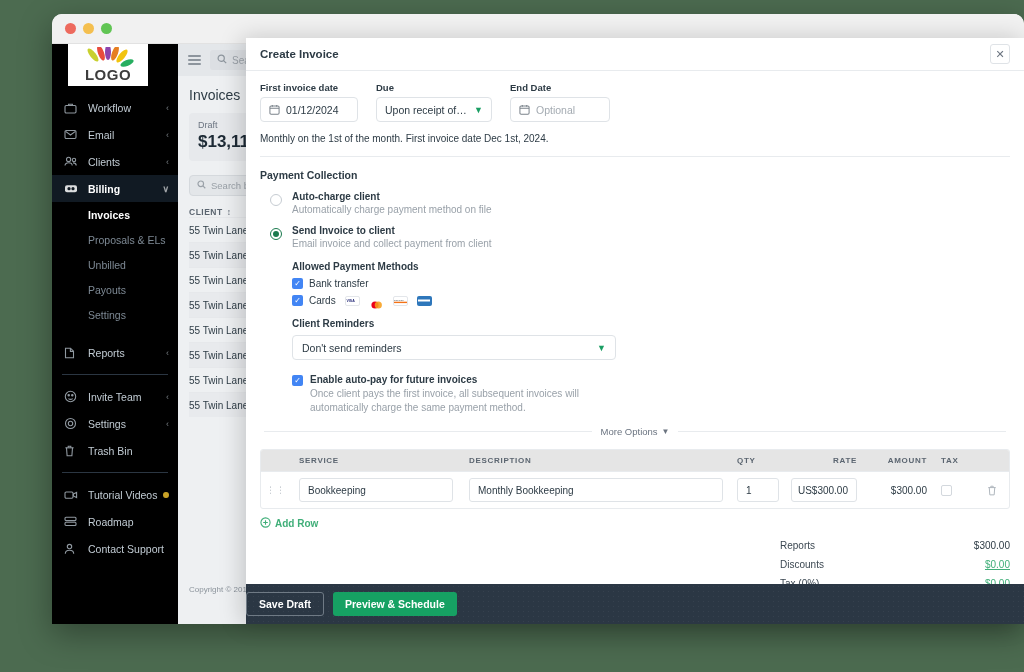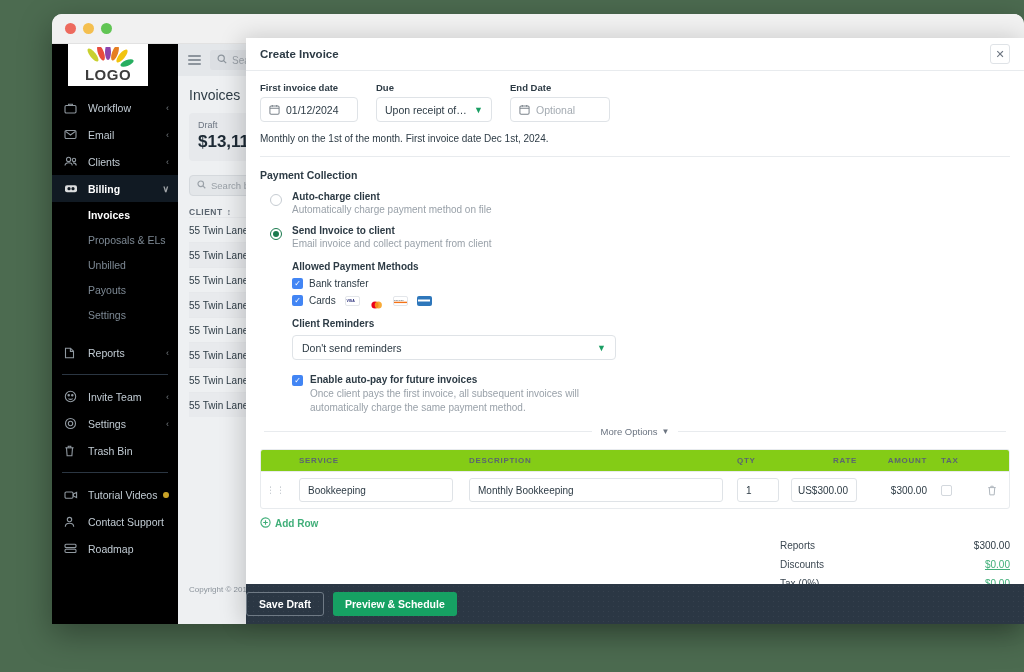--- a/index.html
+++ b/index.html
@@ -192,21 +192,21 @@
   .mo-line { flex: 1; height: 1px; background: #e8ebee; }
   .mo-text { font-size: 9.5px; color: #6b7480; display: flex; align-items: center; gap: 4px; }
 
   
   .items {
     margin-top: 12px; border: 1px solid #e8ebee; border-radius: 3px;
     overflow: hidden;
   }
   .items-head {
     display: flex; height: 22px; align-items: center;
-    background: #84cc16; border-bottom: 1px solid #e8ebee;
+    background: #e5e5e5; border-bottom: 1px solid #e8ebee;
     font-size: 8px; font-weight: bold; color: #5b6570; letter-spacing: .7px;
   }
   .items-row { display: flex; height: 36px; align-items: center; }
   .c-handle { width: 30px; display: flex; align-items: center; justify-content: center; color: #b6bdc4; letter-spacing:1px; font-size: 9px; }
   .c-service { width: 170px; padding: 0 8px; }
   .c-desc { flex: 1; padding: 0 8px; }
   .c-qty { width: 54px; padding: 0 6px; }
   .c-rate { width: 78px; padding: 0 6px; text-align: right; }
   .c-amount { width: 72px; padding: 0 8px; text-align: right; }
   .c-tax { width: 40px; padding: 0 6px; }
@@ -389,35 +389,35 @@
             <svg width="14" height="10" viewBox="0 0 14 10" fill="none" stroke="#aab4bd" stroke-width="1.1">
                 <rect x="1" y="2" width="8" height="6.2" rx="1.2"></rect>
                 <path d="M9.4 4l3.2-1.6v5.2L9.4 6z"></path>
               </svg>
           </span>
           <span class="label" style="flex:none">Tutorial Videos</span>
           <span class="badge-dot"></span>
         </div>
         <div class="nav-item">
           <span class="ico">
+            <svg width="13" height="11" viewBox="0 0 13 11" fill="none" stroke="#aab4bd" stroke-width="1.1">
+                <rect x="1" y="1.3" width="11" height="3.3" rx="1"></rect>
+                <rect x="1" y="6.2" width="11" height="3.3" rx="1"></rect>
+              </svg>
+          </span>
+          <span class="label">Roadmap</span>
+        </div>
+        <div class="nav-item">
+          <span class="ico">
             <svg width="11" height="12" viewBox="0 0 11 12" fill="none" stroke="#aab4bd" stroke-width="1.1">
                 <circle cx="5.5" cy="3.6" r="2.2"></circle>
                 <path d="M1.3 10.7c0-2.2 1.9-3.5 4.2-3.5s4.2 1.3 4.2 3.5"></path>
               </svg>
           </span>
           <span class="label">Contact Support</span>
-        </div>
-        <div class="nav-item">
-          <span class="ico">
-            <svg width="13" height="11" viewBox="0 0 13 11" fill="none" stroke="#aab4bd" stroke-width="1.1">
-                <rect x="1" y="1.3" width="11" height="3.3" rx="1"></rect>
-                <rect x="1" y="6.2" width="11" height="3.3" rx="1"></rect>
-              </svg>
-          </span>
-          <span class="label">Roadmap</span>
         </div>
       </div>
     </div>
 
     <div class="content">
       <div class="topbar">
         <span class="hamburger">
             <i></i>
             <i></i>
             <i></i>

